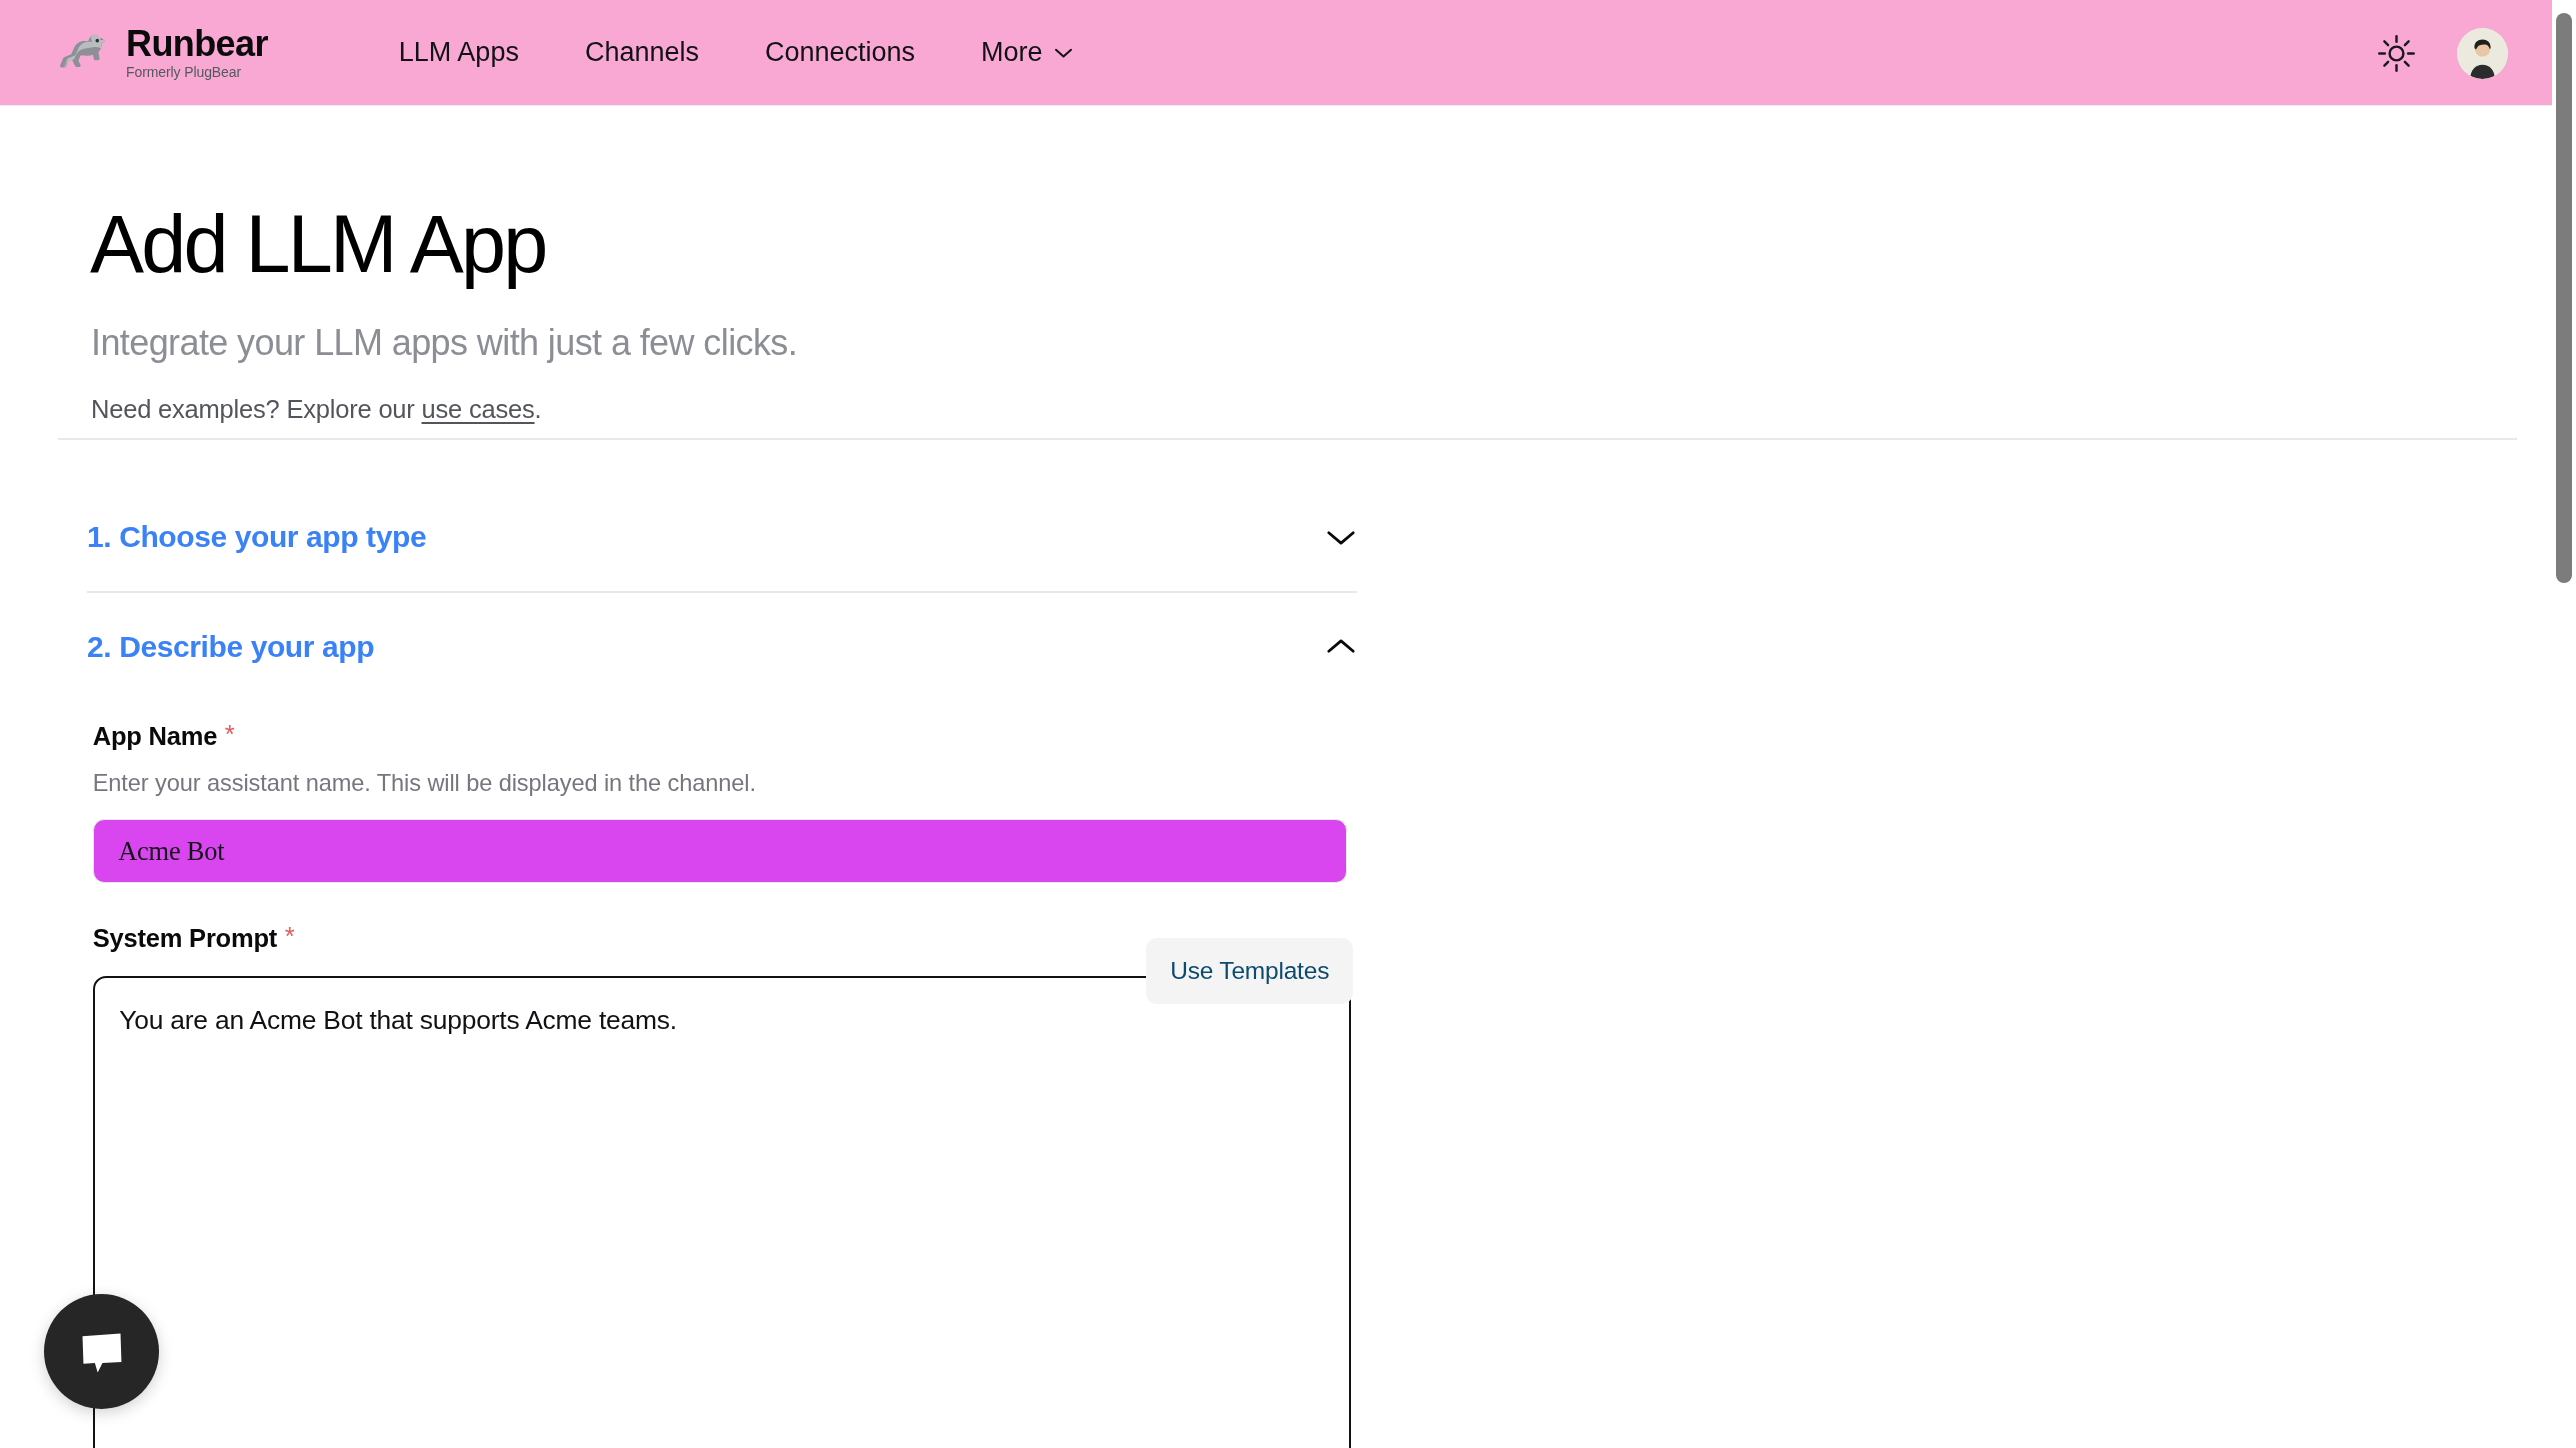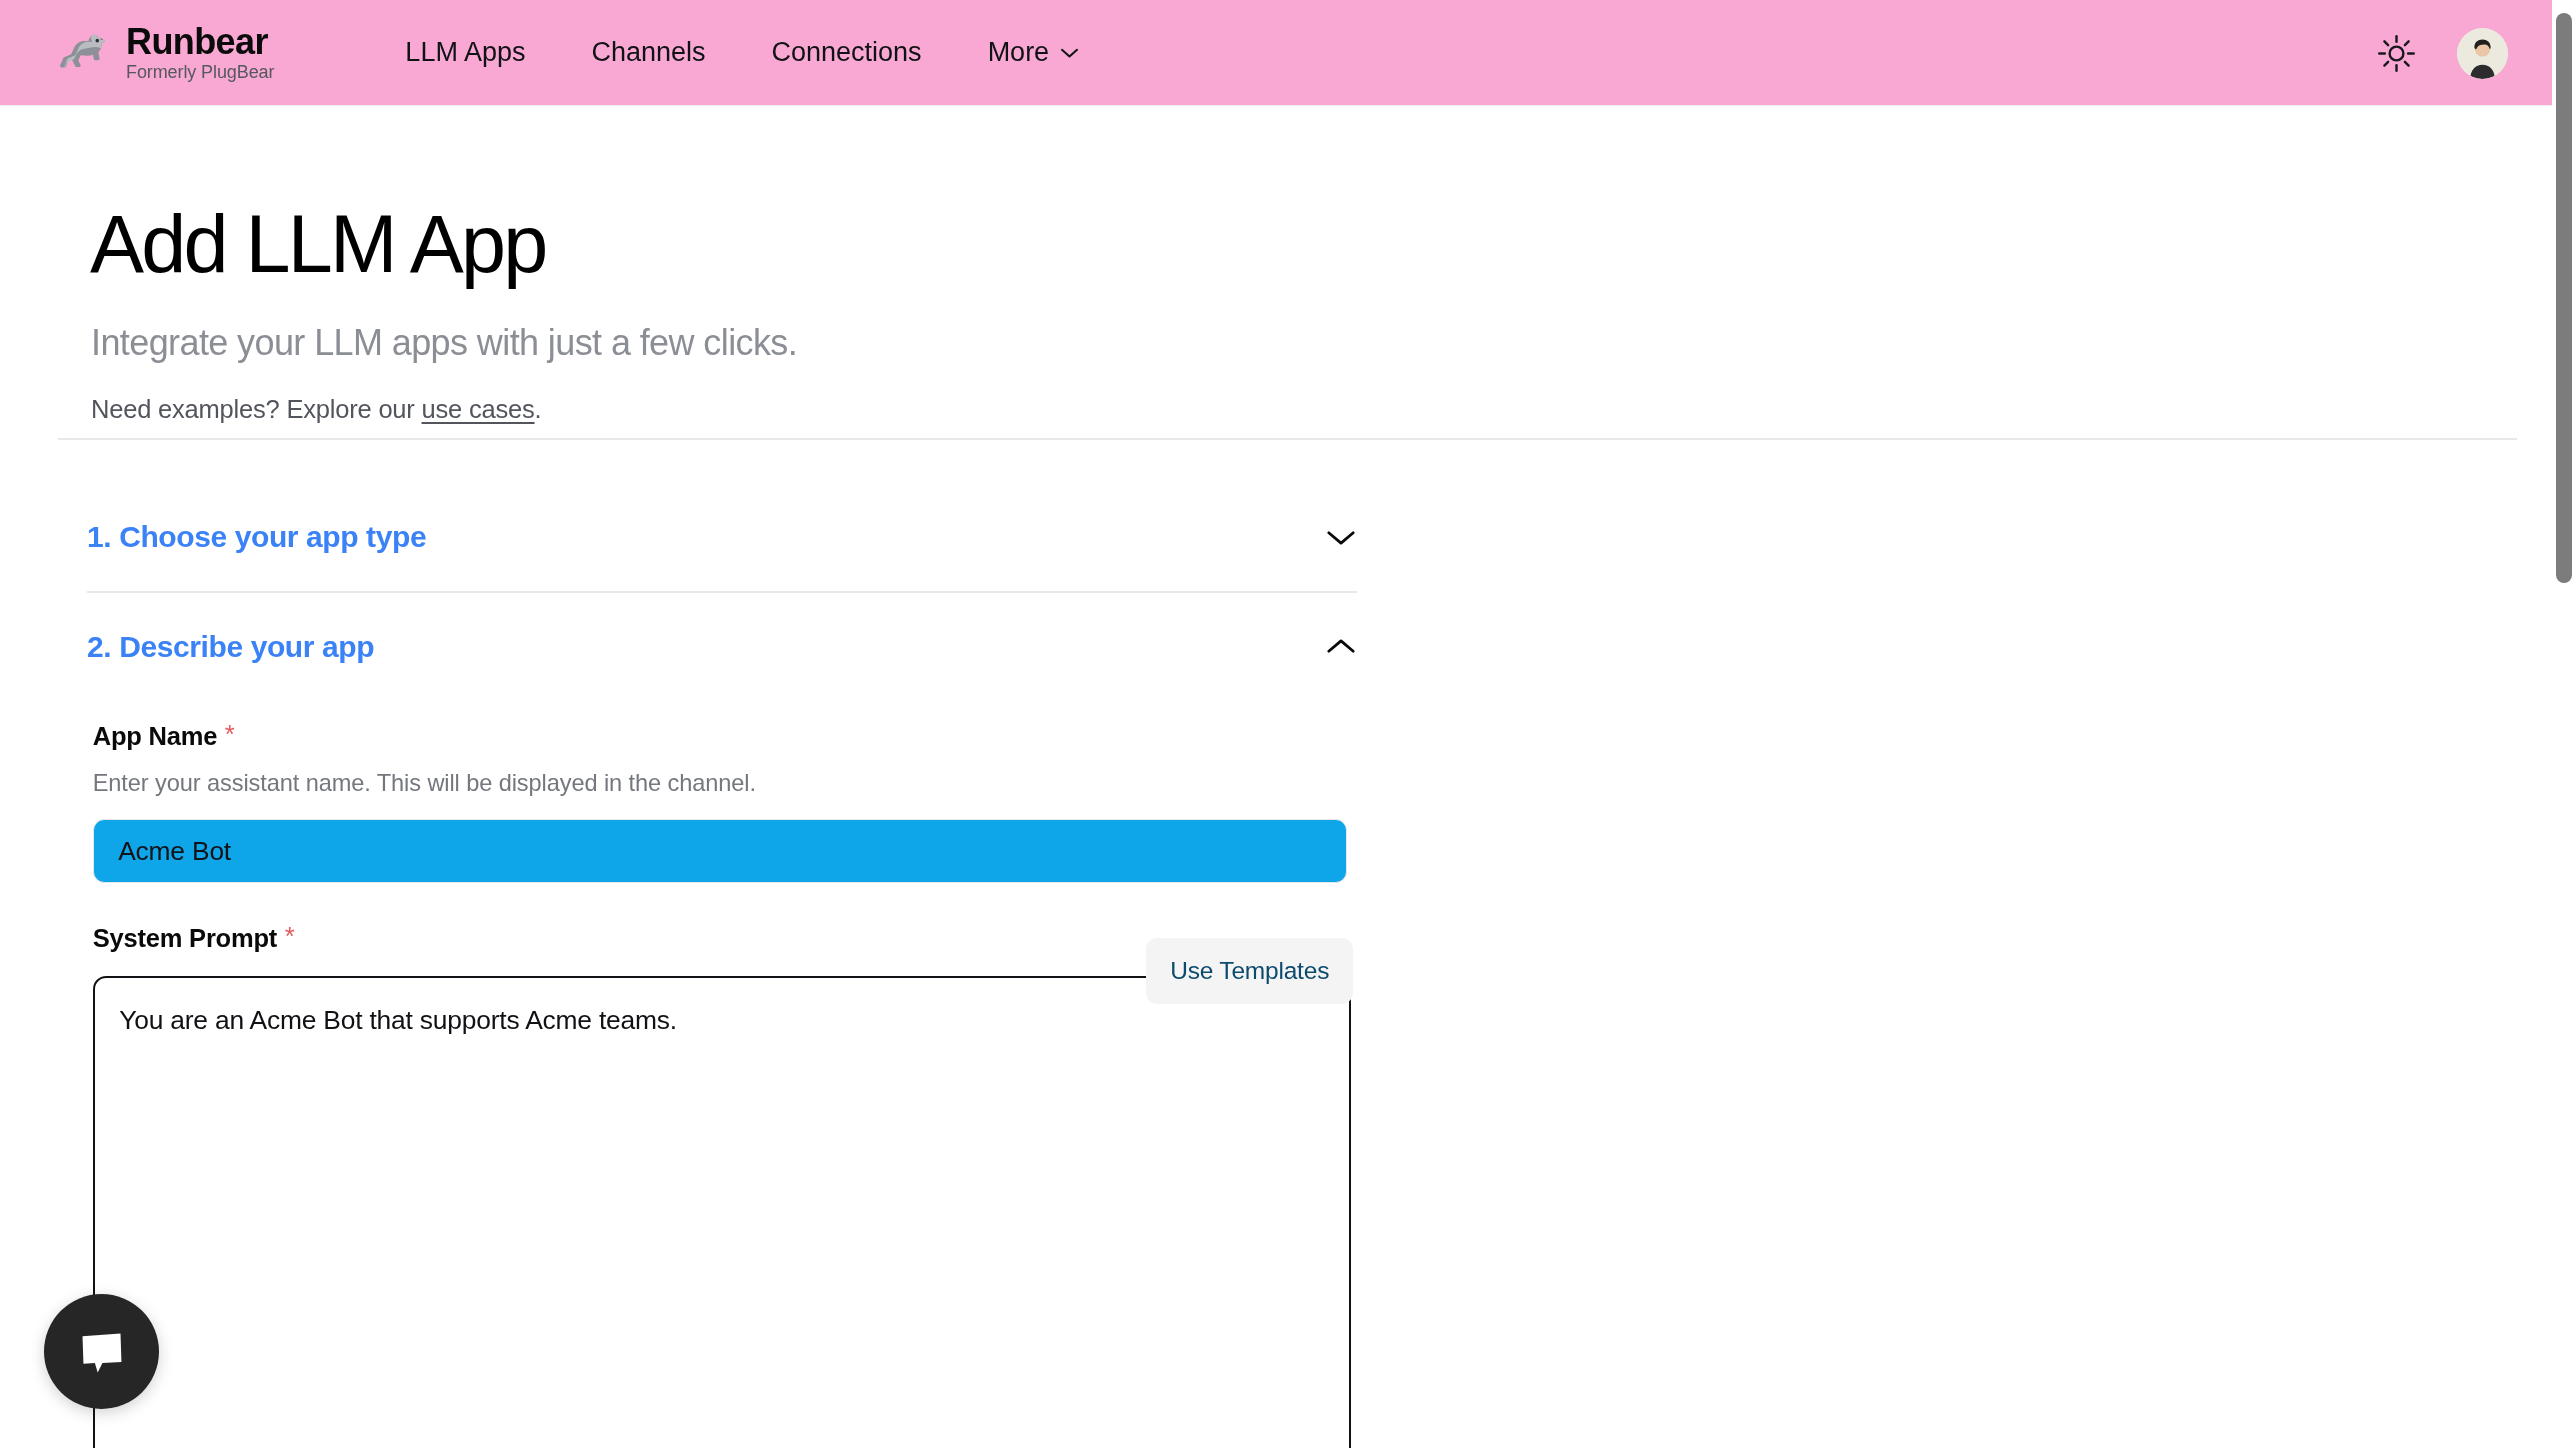--- a/index.html
+++ b/index.html
@@ -56,21 +56,21 @@
 
   .brand-name {
     font-size: 36px;
     font-weight: 700;
     color: #0b0b0c;
     letter-spacing: -0.6px;
     line-height: 1.02;
   }
 
   .brand-sub {
-    font-size: 18px;
+    font-size: 14px;
     font-weight: 400;
     color: #54585f;
     letter-spacing: -0.1px;
     margin-top: 2px;
   }
 
   .nav {
     display: flex;
     align-items: center;
     margin-left: 98px;
@@ -225,22 +225,22 @@
     color: #74777e;
     letter-spacing: -0.1px;
   }
 
   .text-input {
     margin-top: 22.6px;
     width: 1254px;
     height: 64px;
     border: 1.9px solid #e6e7e9;
     border-radius: 11.3px;
-    background: #0ea5e9;
-    font-family: Liberation Sans, sans-serif;
+    background: #d946ef;
+    font-family: Liberation Serif, serif;
     font-size: 26.4px;
     color: #121316;
     padding: 0 24.5px;
     outline: none;
     letter-spacing: -0.2px;
   }
 
   .field-row {
     position: relative;
     margin-top: 41px;

